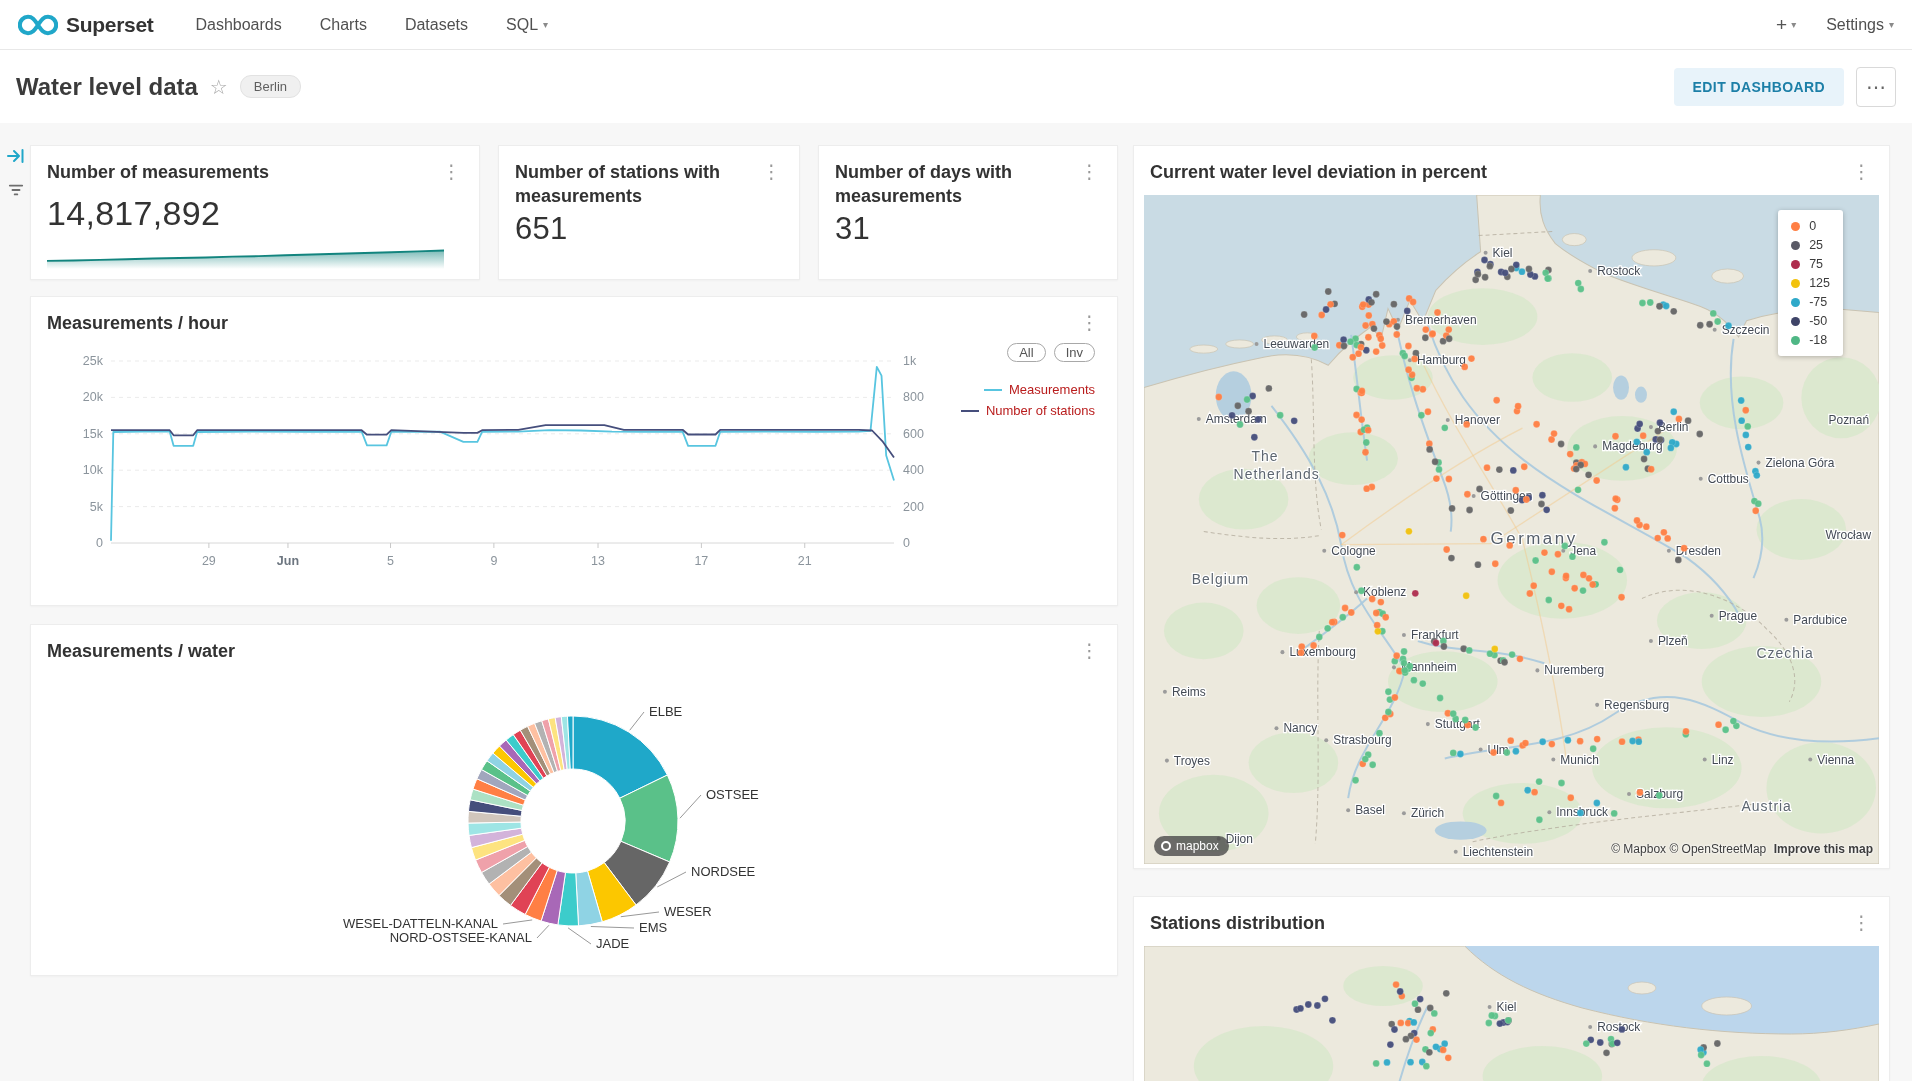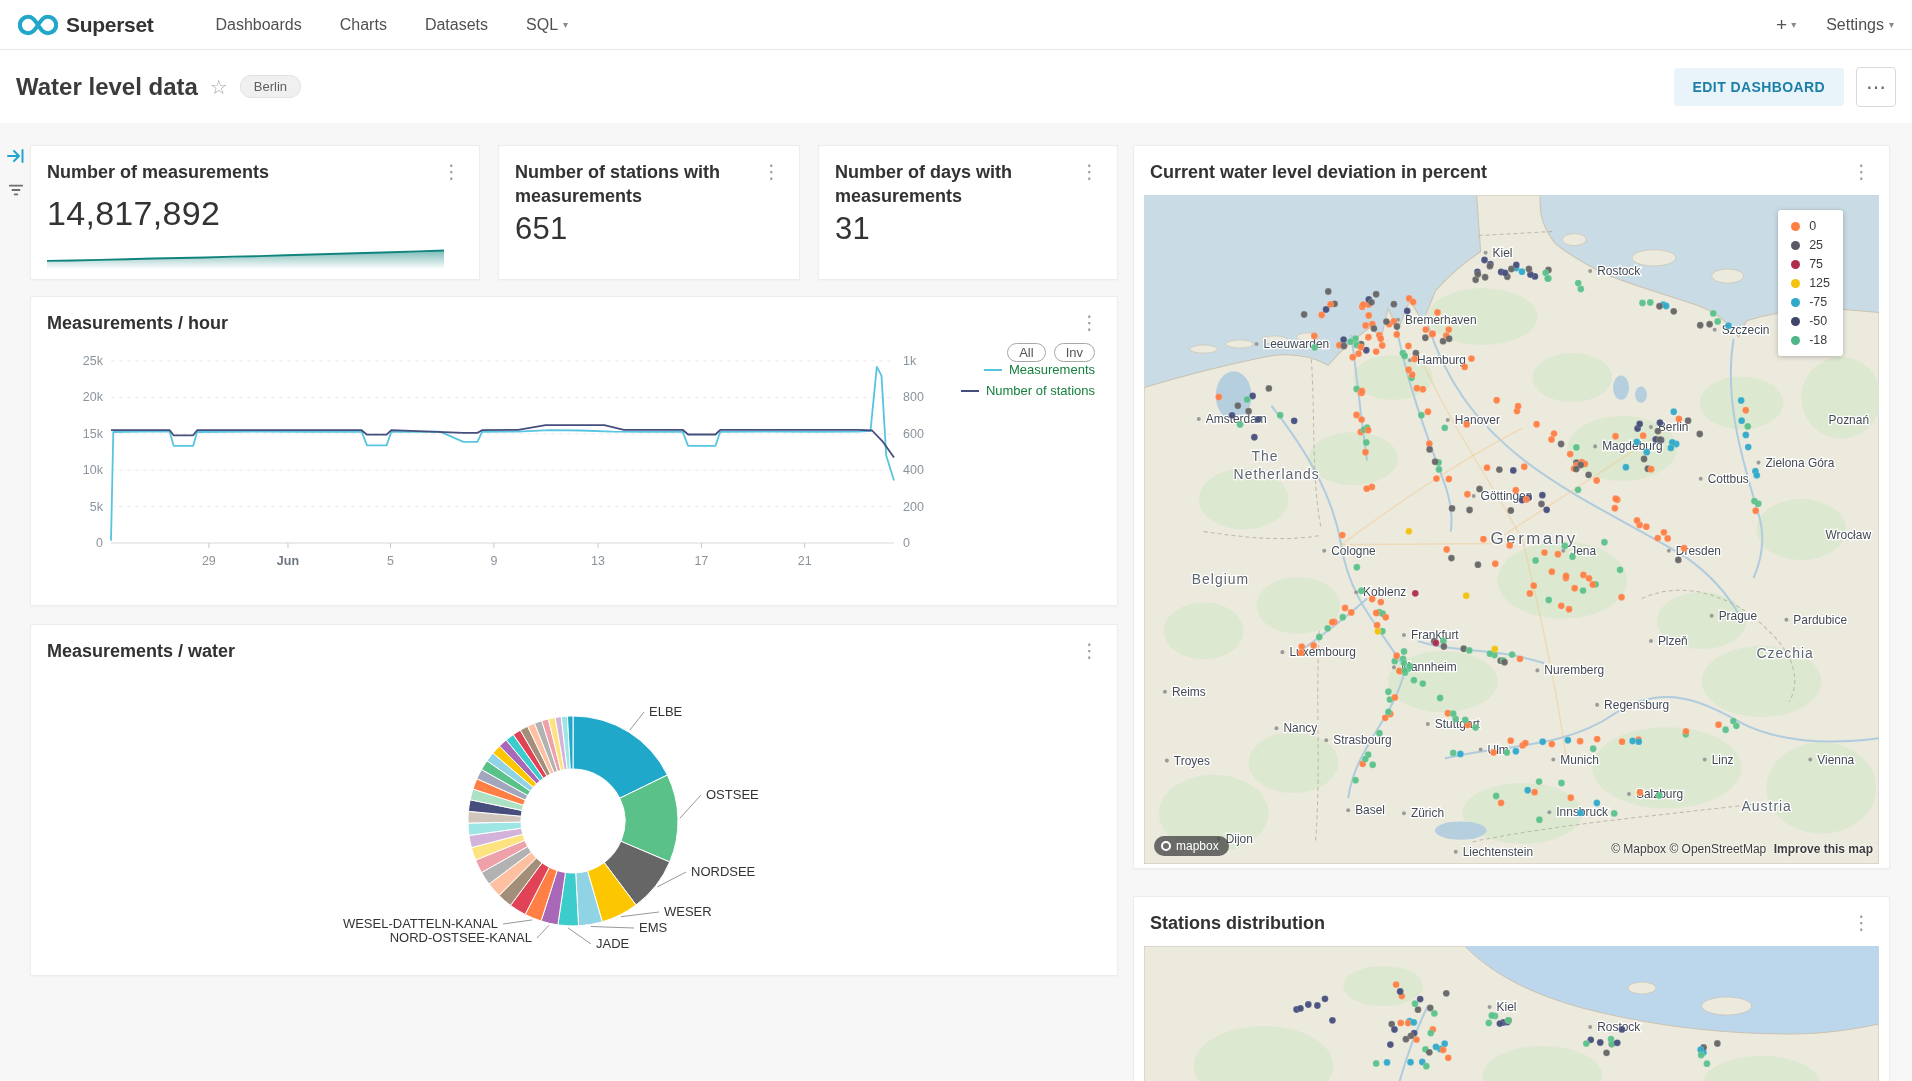--- a/index.html
+++ b/index.html
@@ -1,24 +1,24 @@
 <!DOCTYPE html>
 <html><head>
 <meta charset="utf-8">
 <style>
   html,body{margin:0;padding:0;background:#f7f7f7;}
   .root{position:relative;width:1912px;height:1081px;overflow:hidden;background:#f7f7f7;
         font-family:"Liberation Sans","DejaVu Sans",sans-serif;color:#333;}
 
   
   .navbar{position:absolute;top:0;left:0;width:100%;height:50px;background:#fff;
-          border-bottom:1px solid #e8e8e8;display:flex;align-items:center;padding:0 18px;box-sizing:border-box;z-index:10;gap:40px;}
+          border-bottom:1px solid #e8e8e8;display:flex;align-items:center;padding:0 18px;box-sizing:border-box;z-index:10;}
   .brand{display:flex;align-items:center;gap:8px;cursor:pointer;}
   .brand-text{font-size:21px;font-weight:bold;color:#333;letter-spacing:-0.3px;}
-  .nav-items{display:flex;align-items:center;gap:38px;margin-left:22px;}
+  .nav-items{display:flex;align-items:center;gap:38px;margin-left:42px;}
   .nav-item{font-size:16px;color:#505050;cursor:pointer;display:flex;align-items:center;gap:5px;}
   .nav-right{margin-left:auto;display:flex;align-items:center;gap:30px;}
   .caret{font-size:10px;color:#8a8a8a;}
   .nav-plus{font-size:19px;color:#555;cursor:pointer;display:flex;align-items:center;gap:4px;}
 
   
   .page-header{position:absolute;top:50px;left:0;width:100%;height:73px;background:#fff;
                display:flex;align-items:center;padding:0 16px;box-sizing:border-box;justify-content:center;}
   .page-header h1{font-size:24px;margin:0;color:#3b3b3b;font-weight:bold;}
   .star{margin-left:12px;font-size:20px;color:#a8a8a8;cursor:pointer;}
@@ -42,24 +42,24 @@
   .card-title{font-size:18px;font-weight:bold;color:#323232;flex:1;line-height:1.35;}
   .kebab{color:#999;font-size:19px;cursor:pointer;padding:0 2px;}
 
   .kpi-value{font-size:34px;color:#333;padding:10px 16px 0 16px;letter-spacing:.3px;}
   .spark{position:absolute;left:16px;right:16px;bottom:10px;height:38px;}
 
   
   .hour-svg{position:absolute;left:18px;top:50px;width:900px;height:240px;}
   .axis-lbl{fill:#8b949c;font-size:12.5px;font-family:"Liberation Sans",sans-serif;}
   .axis-lbl.bold{font-weight:bold;fill:#6d7680;}
-  .hour-legend{position:absolute;right:22px;top:46px;display:flex;flex-direction:column;align-items:flex-end;gap:0;}
+  .hour-legend{position:absolute;right:22px;top:46px;display:flex;flex-direction:column;align-items:flex-end;gap:20px;}
   .pill-row{display:flex;gap:8px;}
   .pill{border:1px solid #a8a8a8;border-radius:11px;font-size:13px;color:#555;padding:1px 11px;cursor:pointer;}
-  .lg-row{display:flex;align-items:center;gap:7px;font-size:13px;color:#15803d;cursor:pointer;margin-left:7px;}
+  .lg-row{display:flex;align-items:center;gap:7px;font-size:13px;color:#b91c1c;cursor:pointer;margin-left:7px;}
   .lg-swatch{display:inline-block;width:18px;height:2px;}
 
   
   .donut-svg{position:absolute;left:16px;top:46px;width:1050px;height:300px;}
   .donut-lbl{fill:#333;font-size:13px;font-family:"Liberation Sans",sans-serif;}
 
   
   .map-wrap{position:absolute;left:10px;right:10px;}
   .map-svg{width:100%;height:100%;display:block;}
   .map-legend{position:absolute;right:46px;top:64px;background:#fff;border-radius:3px;

